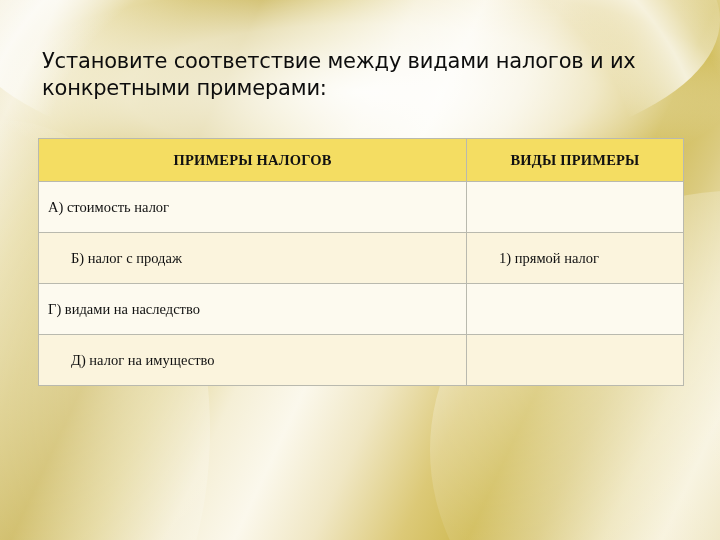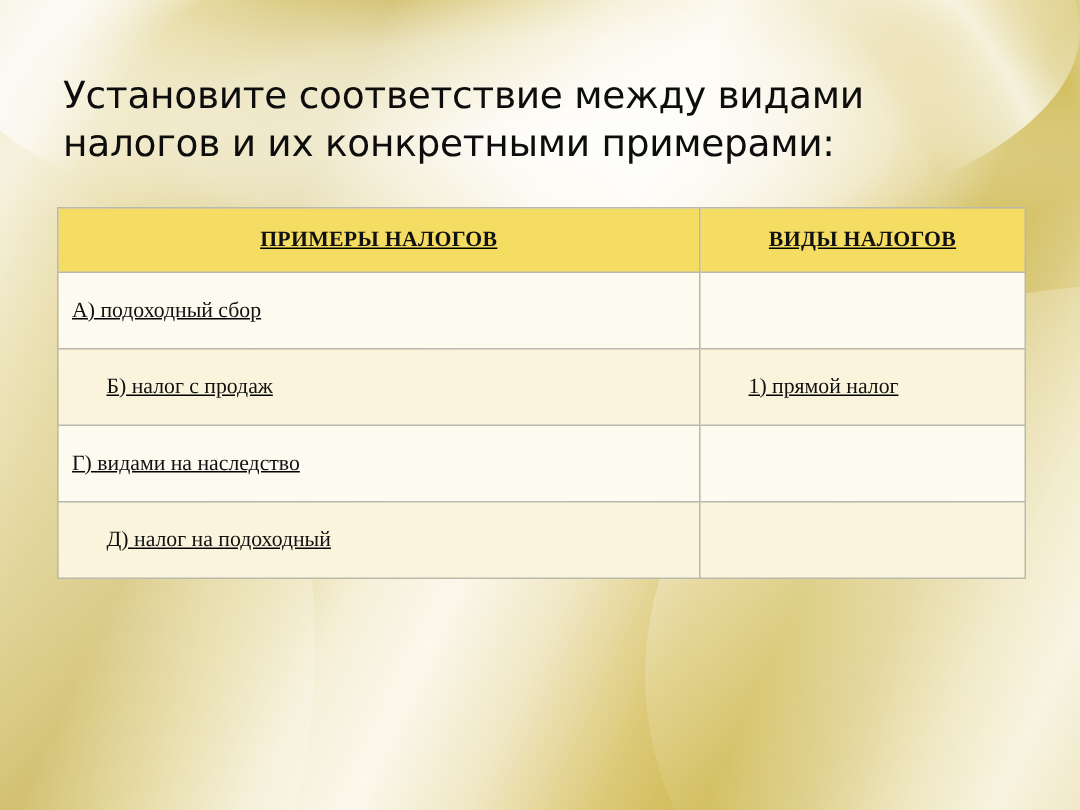--- a/index.html
+++ b/index.html
@@ -69,40 +69,39 @@
     top: 120px;
     background: radial-gradient(ellipse at 80% 40%, rgba(255,255,255,0.35) 0%, rgba(255,255,255,0.05) 50%, rgba(255,255,255,0) 75%);
   }
 
   .title {
     position: absolute;
     left: 42px;
     top: 48px;
     width: 640px;
     font-family: "DejaVu Sans", sans-serif;
-    font-size: 25px;
+    font-size: 21px;
     line-height: 1.28;
     color: #0d0d0d;
     letter-spacing: -0.2px;
     z-index: 3;
   }
 
   .table-wrap {
     position: absolute;
     left: 38px;
     top: 138px;
     width: 645px;
     z-index: 4;
   }
   table.tax-table {
     border-collapse: collapse;
     width: 645px;
     table-layout: fixed;
     font-family: "Liberation Serif", serif;
-    text-decoration: underline;
   }
   table.tax-table td, table.tax-table th {
     border: 1px solid #b9b9ae;
     padding: 6px 9px;
     vertical-align: middle;
     font-size: 14.5px;
     color: #111;
   }
   thead th {
     background: #f4dd62;
@@ -138,36 +137,36 @@
 
   <div class="table-wrap">
     <table class="tax-table">
       <colgroup>
         <col class="col-a">
         <col class="col-b">
       </colgroup>
       <thead>
         <tr>
           <th>ПРИМЕРЫ НАЛОГОВ</th>
-          <th>ВИДЫ НАЛОГОВ</th>
+          <th>ВИДЫ ПРИМЕРЫ</th>
         </tr>
       </thead>
       <tbody>
         <tr>
-          <td class="cell-ex">А) подоходный сбор</td>
+          <td class="cell-ex">А) стоимость налог</td>
           <td class="cell-kind"></td>
         </tr>
         <tr class="alt">
           <td class="cell-ex">Б) налог с продаж</td>
           <td class="cell-kind">1) прямой налог</td>
         </tr>
         <tr>
           <td class="cell-ex">Г) видами на наследство</td>
           <td class="cell-kind"></td>
         </tr>
         <tr class="alt">
-          <td class="cell-ex">Д) налог на подоходный</td>
+          <td class="cell-ex">Д) налог на имущество</td>
           <td class="cell-kind"></td>
         </tr>
       </tbody>
     </table>
   </div>
 </div>
 
 </body></html>

